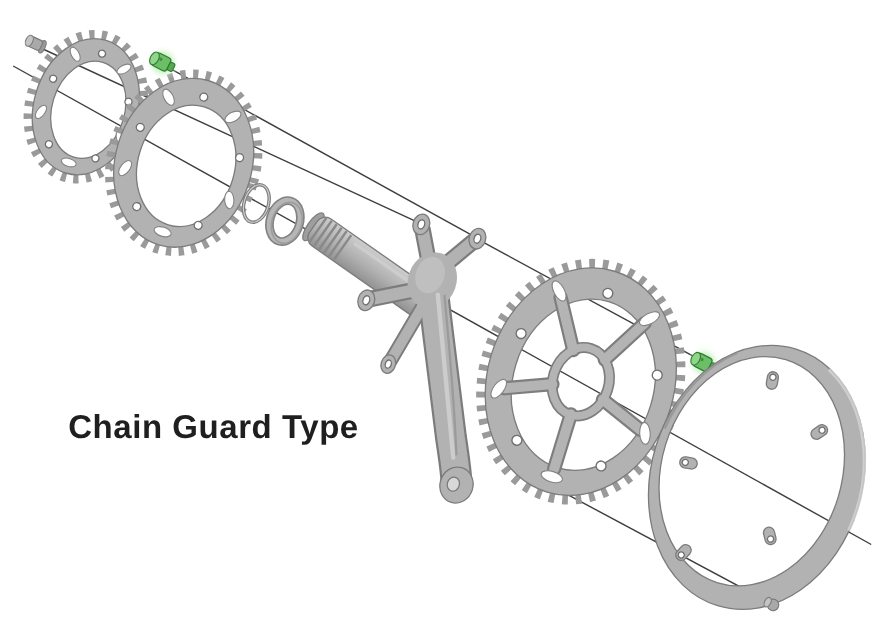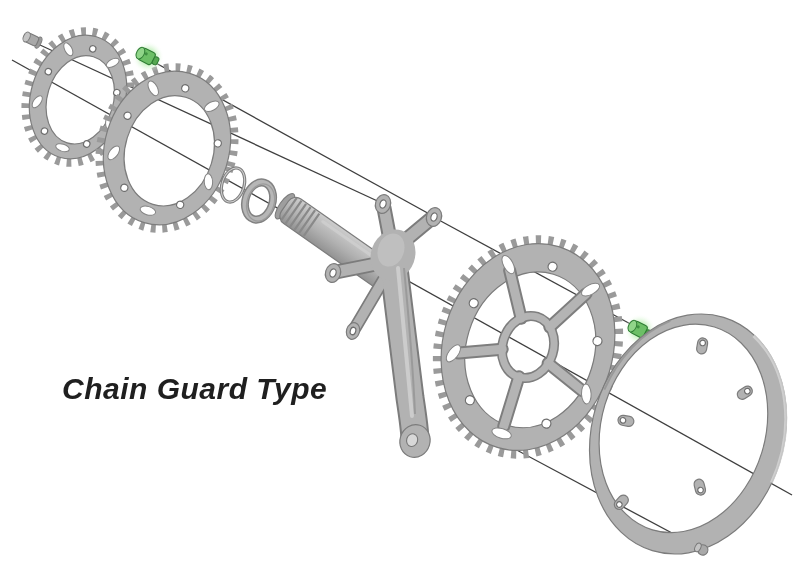--- a/index.html
+++ b/index.html
@@ -7,21 +7,21 @@
     --part-fill:#b2b2b2;
     --part-light:#cdcdcd;
     --part-outline:#7c7c7c;
     --axis-line:#3f3f3f;
     --highlight-green:#6cbf66;
     --highlight-green-dark:#2e7c33;
     --label-text:#1f1f1f;
   }
   html,body{margin:0;padding:0;background:var(--background);}
   .stage{position:relative;width:800px;height:578px;background:var(--background);overflow:hidden;
-         font-family:"Liberation Sans", sans-serif;font-style:italic;}
+         font-family:"Liberation Sans", sans-serif;}
   svg{position:absolute;left:0;top:0;}
   .axis{stroke:var(--axis-line);stroke-width:1.3;fill:none;}
   .band{fill:var(--part-fill);stroke:var(--part-outline);stroke-width:1.2;fill-rule:evenodd;}
   .teeth{fill:none;stroke:#9a9a9a;}
   .metal{fill:var(--part-fill);stroke:var(--part-outline);stroke-width:1.2;}
   .hole{fill:#ffffff;stroke:#6e6e6e;stroke-width:1.2;}
   .slot{fill:#ffffff;stroke:#848484;stroke-width:1;}
   .armDark{stroke:var(--part-outline);fill:none;stroke-linecap:round;}
   .armLight{stroke:var(--part-fill);fill:none;stroke-linecap:round;}
   .spokeDark{stroke:#7e7e7e;fill:none;stroke-linecap:round;}

